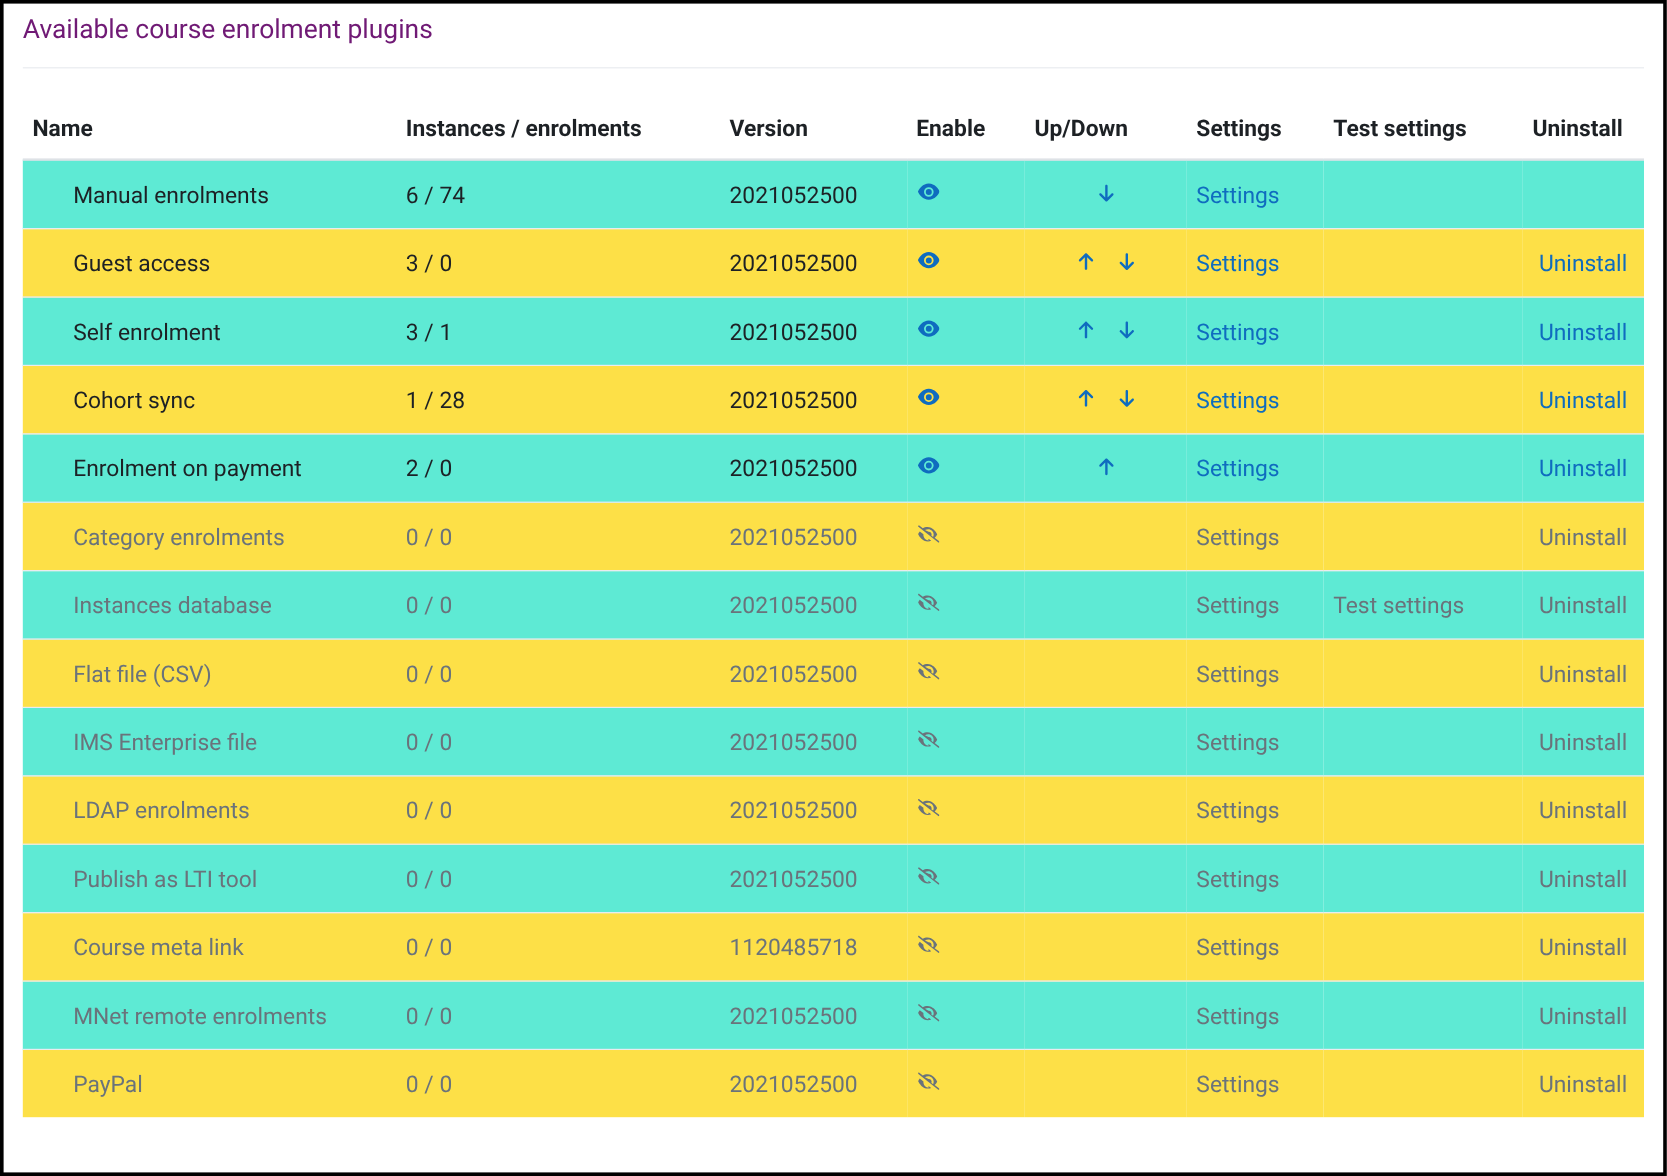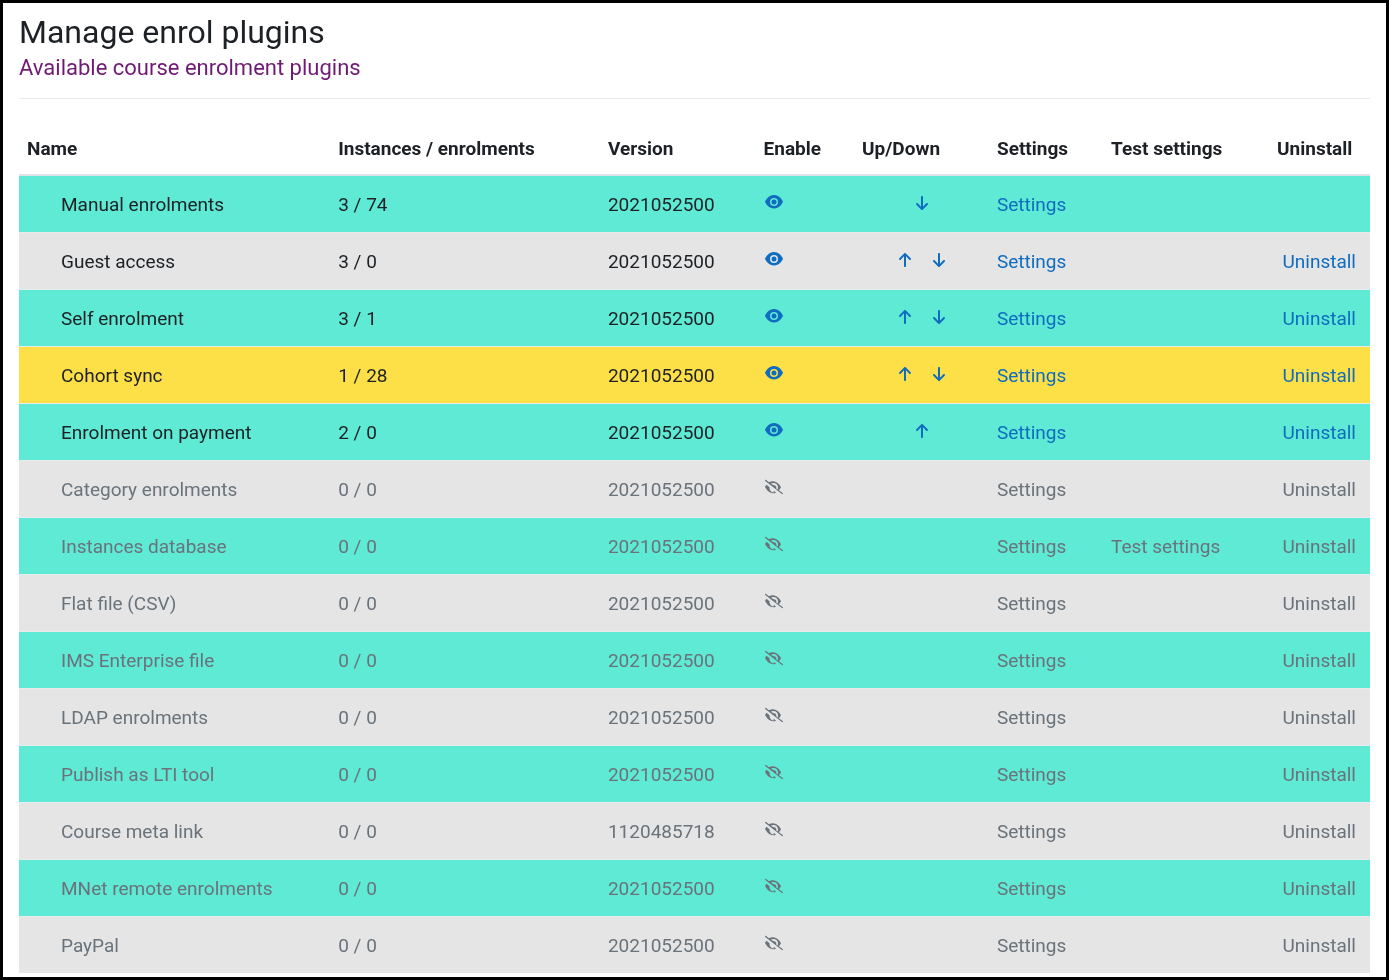--- a/index.html
+++ b/index.html
@@ -44,21 +44,21 @@
     border-bottom: 2px solid #dee2e6;
     color: #1d2125;
     white-space: nowrap;
   }
   table.plugins tbody td {
     padding: 16px 8px;
     border-top: 1px solid #e9ecef;
     vertical-align: middle;
   }
   tbody tr.stripe-odd { background: #5eead4; }
-  tbody tr.stripe-even { background: #e5e5e5; }
+  tbody tr.stripe-even { background: #fde047; }
   tbody tr.hovered { background: #fde047; }
   tbody tr.dimmed td { color: #6a737b; }
   tbody tr.dimmed .link { color: #6a737b; }
   .col-name { width: 300px; padding-left: 42px !important; }
   thead .col-name { padding-left: 8px !important; }
   .col-instances { width: 260px; }
   .col-version { width: 150px; }
   .col-enable { width: 95px; text-align: left; }
   .col-updown { width: 130px; text-align: center; }
   .col-settings { width: 110px; text-align: left; }
@@ -86,41 +86,40 @@
     justify-content: center;
   }
   .eye-enabled { fill: #0f6cbf; }
   .eye-disabled { fill: #6a737b; }
   .arrow { fill: #0f6cbf; }
 </style>
 </head>
 <body>
 
 <div class="page">
-  <h1 class="page-title">Manage enrol plugins</h1>
   <h2 class="page-subtitle">Available course enrolment plugins</h2>
   <hr class="hr-top">
 
   <table class="plugins">
     <thead>
       <tr>
         <th class="col-name">Name</th>
         <th class="col-instances">Instances / enrolments</th>
         <th class="col-version">Version</th>
         <th class="col-enable">Enable</th>
         <th class="col-updown">Up/Down</th>
         <th class="col-settings">Settings</th>
         <th class="col-test">Test settings</th>
         <th class="col-uninstall">Uninstall</th>
       </tr>
     </thead>
     <tbody id="plugin-rows">
         <tr class="stripe-odd">
           <td class="col-name">Manual enrolments</td>
-          <td class="col-instances">3 / 74</td>
+          <td class="col-instances">6 / 74</td>
           <td class="col-version">2021052500</td>
           <td class="col-enable"><span class="icon-btn">
               <svg width="18" height="18" class="eye-enabled">
                 <use href="#sym-eye"></use>
               </svg>
             </span></td>
           <td class="col-updown"><span class="updown-wrap">
               <span class="icon-btn">
                 <svg width="16" height="16" class="arrow">
                   <use href="#sym-arrow-down"></use>

